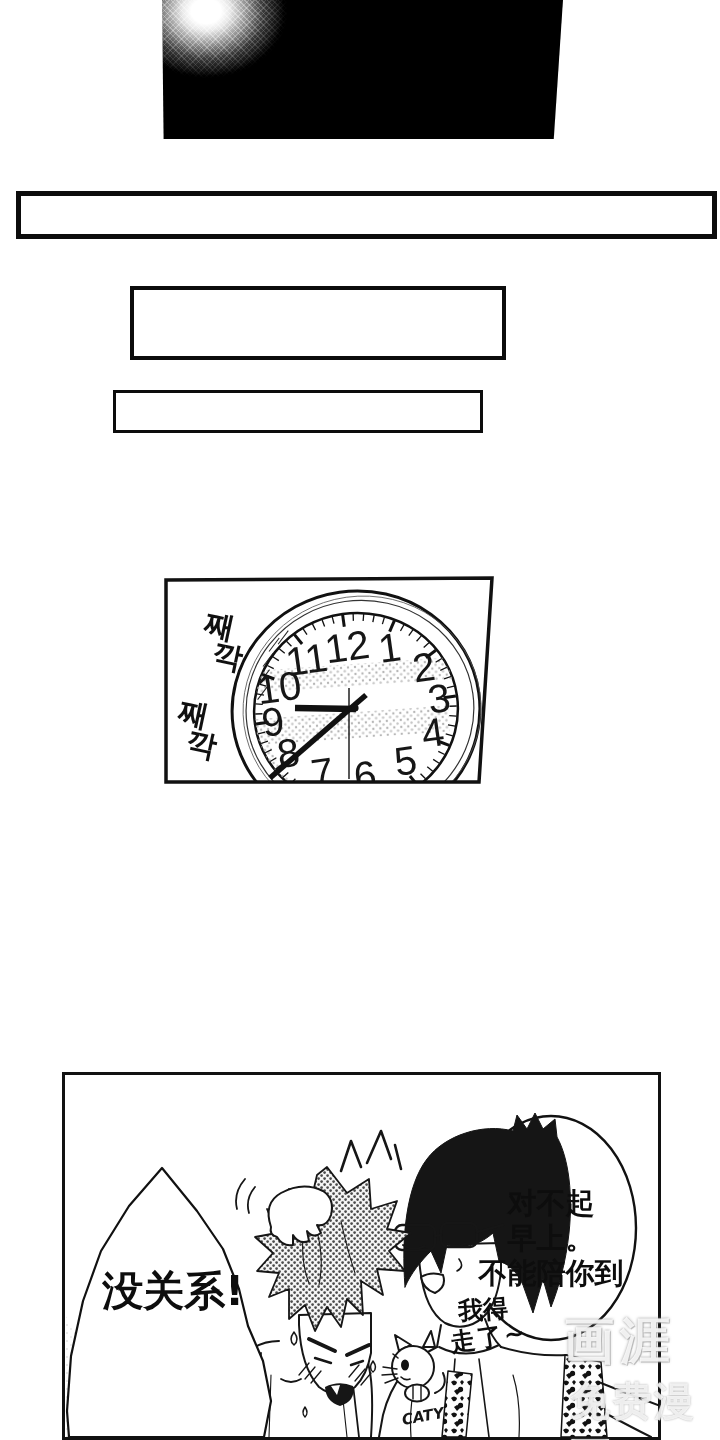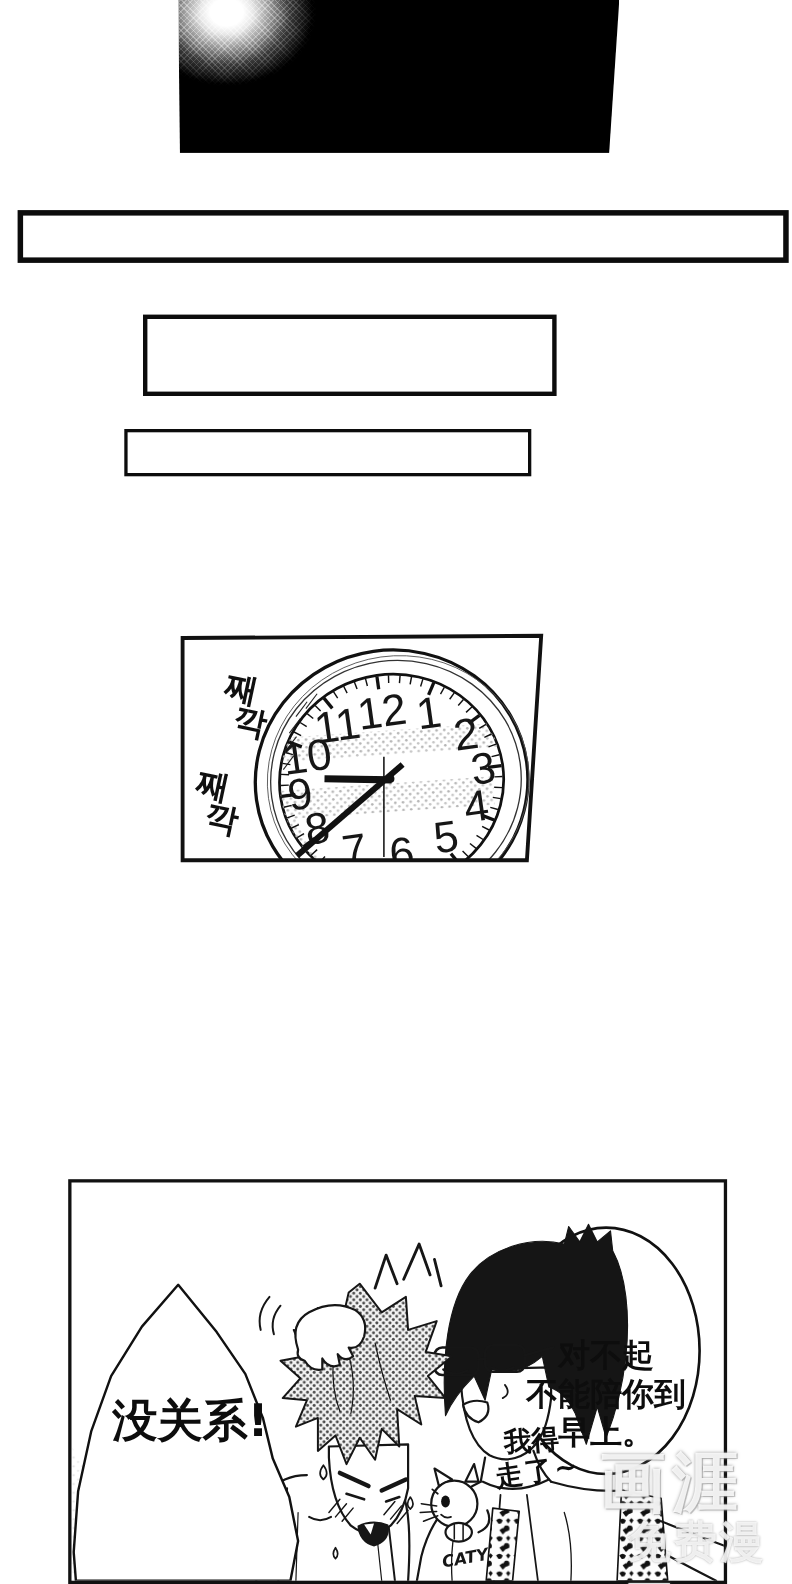--- a/index.html
+++ b/index.html
@@ -18,29 +18,29 @@
   
   .nbox{background:#fff;border:4px solid #0c0c0c;}
   #nbox1{left:16px;top:191px;width:691px;height:38px;border-width:5px;}
   #nbox2{left:130px;top:286px;width:368px;height:66px;}
   #nbox3{left:113px;top:390px;width:364px;height:37px;border-width:3.5px;}
   
   #panel4{left:62px;top:1072px;width:593px;height:362px;border:3px solid #111;background:#fff;}
   #panel4 svg{display:block;}
   
   .cjk{position:absolute;text-align:center;font-weight:600;color:#0d0d0d;}
-  #rb-text{left:468px;top:1186px;width:166px;font-size:29px;line-height:35px;margin-top:29px;}
+  #rb-text{left:468px;top:1186px;width:166px;font-size:29px;line-height:35px;}
   #lb-text{left:80px;top:1272px;width:186px;font-size:41px;line-height:39px;}
   .note{position:absolute;font-size:25px;font-weight:700;color:#0d0d0d;}
   #note1{left:458px;top:1293px;transform:rotate(-4deg);}
   #note2{left:450px;top:1321px;transform:rotate(-8deg);letter-spacing:2px;}
   
   .wm{position:absolute;font-weight:800;color:rgba(255,255,255,.85);
       text-shadow:0 0 3px rgba(140,140,140,.9),1px 1px 0 rgba(160,160,160,.5);}
-  #wm1{left:545px;top:1308px;font-size:60px;letter-spacing:6px;}
+  #wm1{left:564px;top:1308px;font-size:50px;letter-spacing:6px;}
   #wm2{left:570px;top:1374px;font-size:40px;font-weight:700;color:rgba(255,255,255,.8);
        text-shadow:0 0 2px rgba(150,150,150,.85);letter-spacing:2px;}
   svg text{font-family:"DejaVu Sans",sans-serif;}
   .clock-num{font-family:"Liberation Sans",sans-serif;font-size:40px;}
   .sfx-t{font-size:30px;font-weight:700;}
   .caty{font-size:15px;font-weight:700;font-style:italic;}
 </style>
 </head>
 <body>
 
@@ -274,22 +274,22 @@
         </g>
 
         <path d="M97,93 L132,136 L158,174 L174,214 L183,251 L198,286 L206,326 L199,362
                  L4,362 L2,336 L6,281 L18,226 L36,176 L64,131 Z" fill="#fff" stroke="#111" stroke-width="2.2"></path>
       </g>
     </svg>
   </div>
 
   <div id="rb-text" class="cjk">
     <div>对不起</div>
+    <div>早上。</div>
     <div>不能陪你到</div>
-    <div>早上。</div>
   </div>
   <div id="lb-text" class="cjk">
     <div>没关系!</div>
   </div>
   <div id="note1" class="note">我得</div>
   <div id="note2" class="note">走了~</div>
 
   <div id="wm1" class="wm">画涯</div>
   <div id="wm2" class="wm">免费漫画</div>
 

